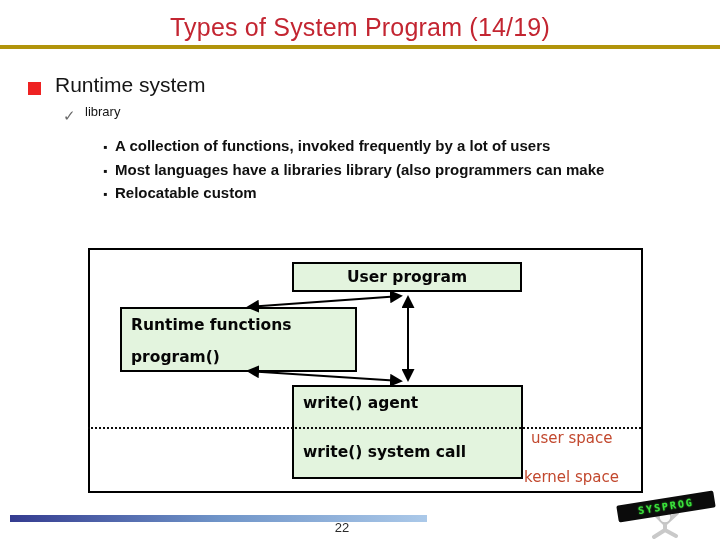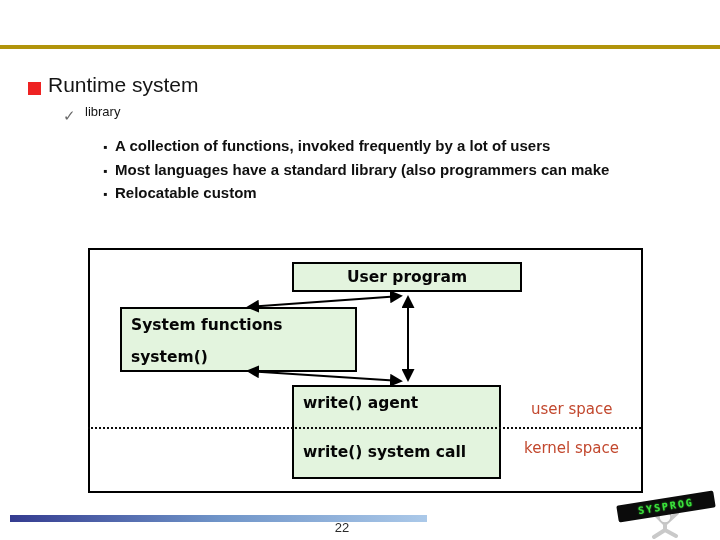--- a/index.html
+++ b/index.html
@@ -6,45 +6,45 @@
   .slide{position:relative;width:720px;height:540px;background:#ffffff;overflow:hidden;
          font-family:"Liberation Sans", sans-serif;color:#111;}
 
   
   .title{position:absolute;left:0;top:13px;width:720px;text-align:center;
          font-size:25px;color:#c32531;letter-spacing:0.2px;}
   .gold-rule{position:absolute;left:0;top:45px;width:720px;height:4px;background:#b1940b;}
 
   
   .sq-red{position:absolute;left:28px;top:82px;width:13px;height:13px;background:#ee2222;}
-  .b1-text{position:absolute;left:48px;top:73px;font-size:21px;color:#151515;}
+  .b1-text{position:absolute;left:55px;top:73px;font-size:21px;color:#151515;}
 
   
   .check{position:absolute;left:63px;top:107px;font-size:15px;color:#6a6a6a;}
   .b2-text{position:absolute;left:85px;top:104px;font-size:13px;color:#151515;}
 
   
   .sub-list{position:absolute;left:103px;top:135px;width:600px;}
   .sub-row{line-height:21.5px;font-size:15px;white-space:nowrap;color:#101010;font-weight:bold;}
   .sub-bullet{display:inline-block;width:12px;font-size:12px;color:#101010;}
 
   
   .frame{position:absolute;left:88px;top:248px;width:551px;height:241px;border:2px solid #000;}
   .dbox{position:absolute;background:#e3f4de;border:2px solid #000;box-sizing:border-box;
         font-family:"DejaVu Sans", sans-serif;font-weight:bold;font-size:15.5px;color:#060606;}
   .box-user{left:292px;top:262px;width:230px;height:30px;text-align:center;line-height:27px;}
   .box-lib{left:120px;top:307px;width:237px;height:65px;}
   .box-lib .l1{position:absolute;left:9px;top:7px;}
   .box-lib .l2{position:absolute;left:9px;top:39px;}
-  .box-write{left:292px;top:385px;width:209px;height:94px;}
+  .box-write{left:292px;top:385px;width:231px;height:94px;}
   .box-write .l1{position:absolute;left:9px;top:7px;}
   .box-write .l2{position:absolute;left:9px;top:56px;}
   .dotted{position:absolute;left:88px;top:427px;width:553px;height:0;
           border-top:2px dotted #0a0a0a;z-index:5;}
-  .space-label{position:absolute;font-family:"DejaVu Sans", sans-serif;font-size:15px;color:#c2482e;z-index:6;}
+  .space-label{position:absolute;font-family:"DejaVu Sans", sans-serif;font-size:15px;color:#c2482e;z-index:6;margin-top:29px;}
   .lbl-user{left:531px;top:400px;}
   .lbl-kernel{left:524px;top:439px;}
   .arrows{position:absolute;left:0;top:0;width:720px;height:540px;pointer-events:none;z-index:4;}
 
   
   .footer-bar{position:absolute;left:10px;top:515px;width:417px;height:7px;
               background:linear-gradient(to right,#343b90,#6f94c8,#abc9e9);}
   .page-num{position:absolute;left:328px;top:520px;width:28px;text-align:center;
             font-size:13px;color:#2a2a2a;}
 
@@ -54,41 +54,42 @@
              transform:rotate(-9deg);border-radius:2px;display:flex;align-items:center;justify-content:center;
              font-family:"DejaVu Sans Mono", monospace;font-weight:bold;font-size:10px;
              color:#3ae23a;letter-spacing:2px;text-shadow:0 0 2px #2fae2f;z-index:2;}
   .logo-figure{position:absolute;left:23px;top:12px;z-index:1;}
 </style>
 </head>
 <body>
 
 <div class="slide">
 
+  <div class="title">Types of System Program (14/19)</div>
   <div class="gold-rule"></div>
 
   <span class="sq-red"></span>
   <div class="b1-text">Runtime system</div>
 
   <span class="check">✓</span>
   <div class="b2-text">library</div>
 
   <div class="sub-list">
     <div class="sub-row"><span class="sub-bullet">▪</span><span>A collection of functions, invoked frequently by a lot of users</span></div>
-    <div class="sub-row"><span class="sub-bullet">▪</span><span>Most languages have a standard library (also programmers can make</span></div>
+    <div class="sub-row"><span class="sub-bullet">▪</span><span>Most languages have a libraries library (also programmers can make</span></div>
     <div class="sub-row"><span class="sub-bullet">▪</span><span>Relocatable custom</span></div>
   </div>
 
   <div class="frame"></div>
 
   <div class="dbox box-user">User program</div>
 
   <div class="dbox box-lib">
-    <div class="l1">System functions</div>
-    <div class="l2">system()</div>
+    <div class="l1">Runtime functions</div>
+    <div class="l2">program()</div>
   </div>
 
   <div class="dbox box-write">
     <div class="l1">write() agent</div>
     <div class="l2">write() system call</div>
   </div>
 
   <div class="dotted"></div>
   <div class="space-label lbl-user">user space</div>
   <div class="space-label lbl-kernel">kernel space</div>

